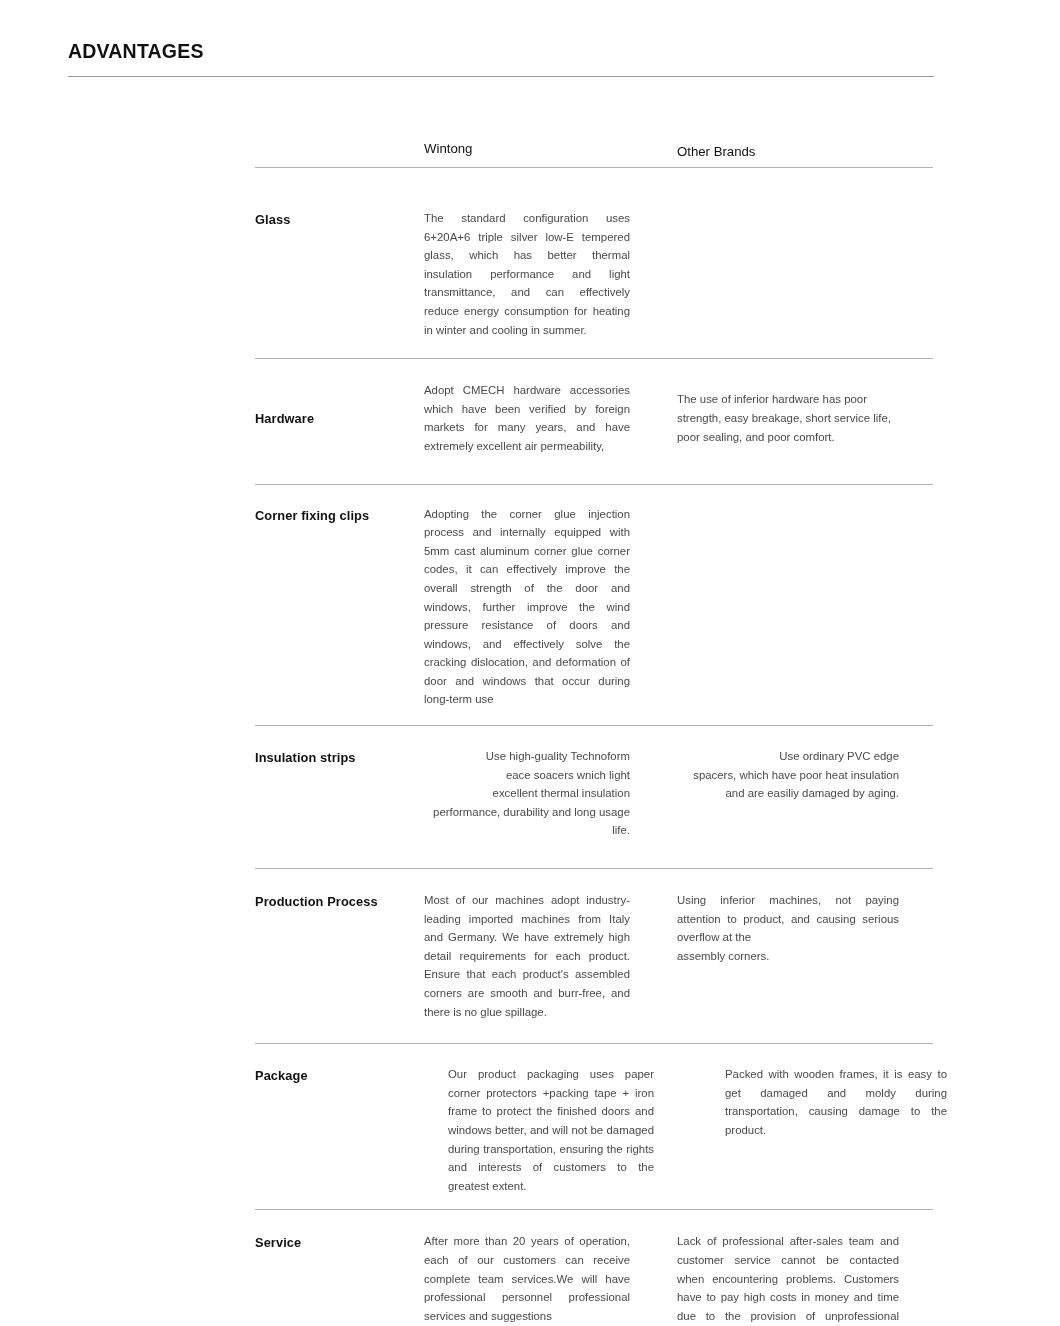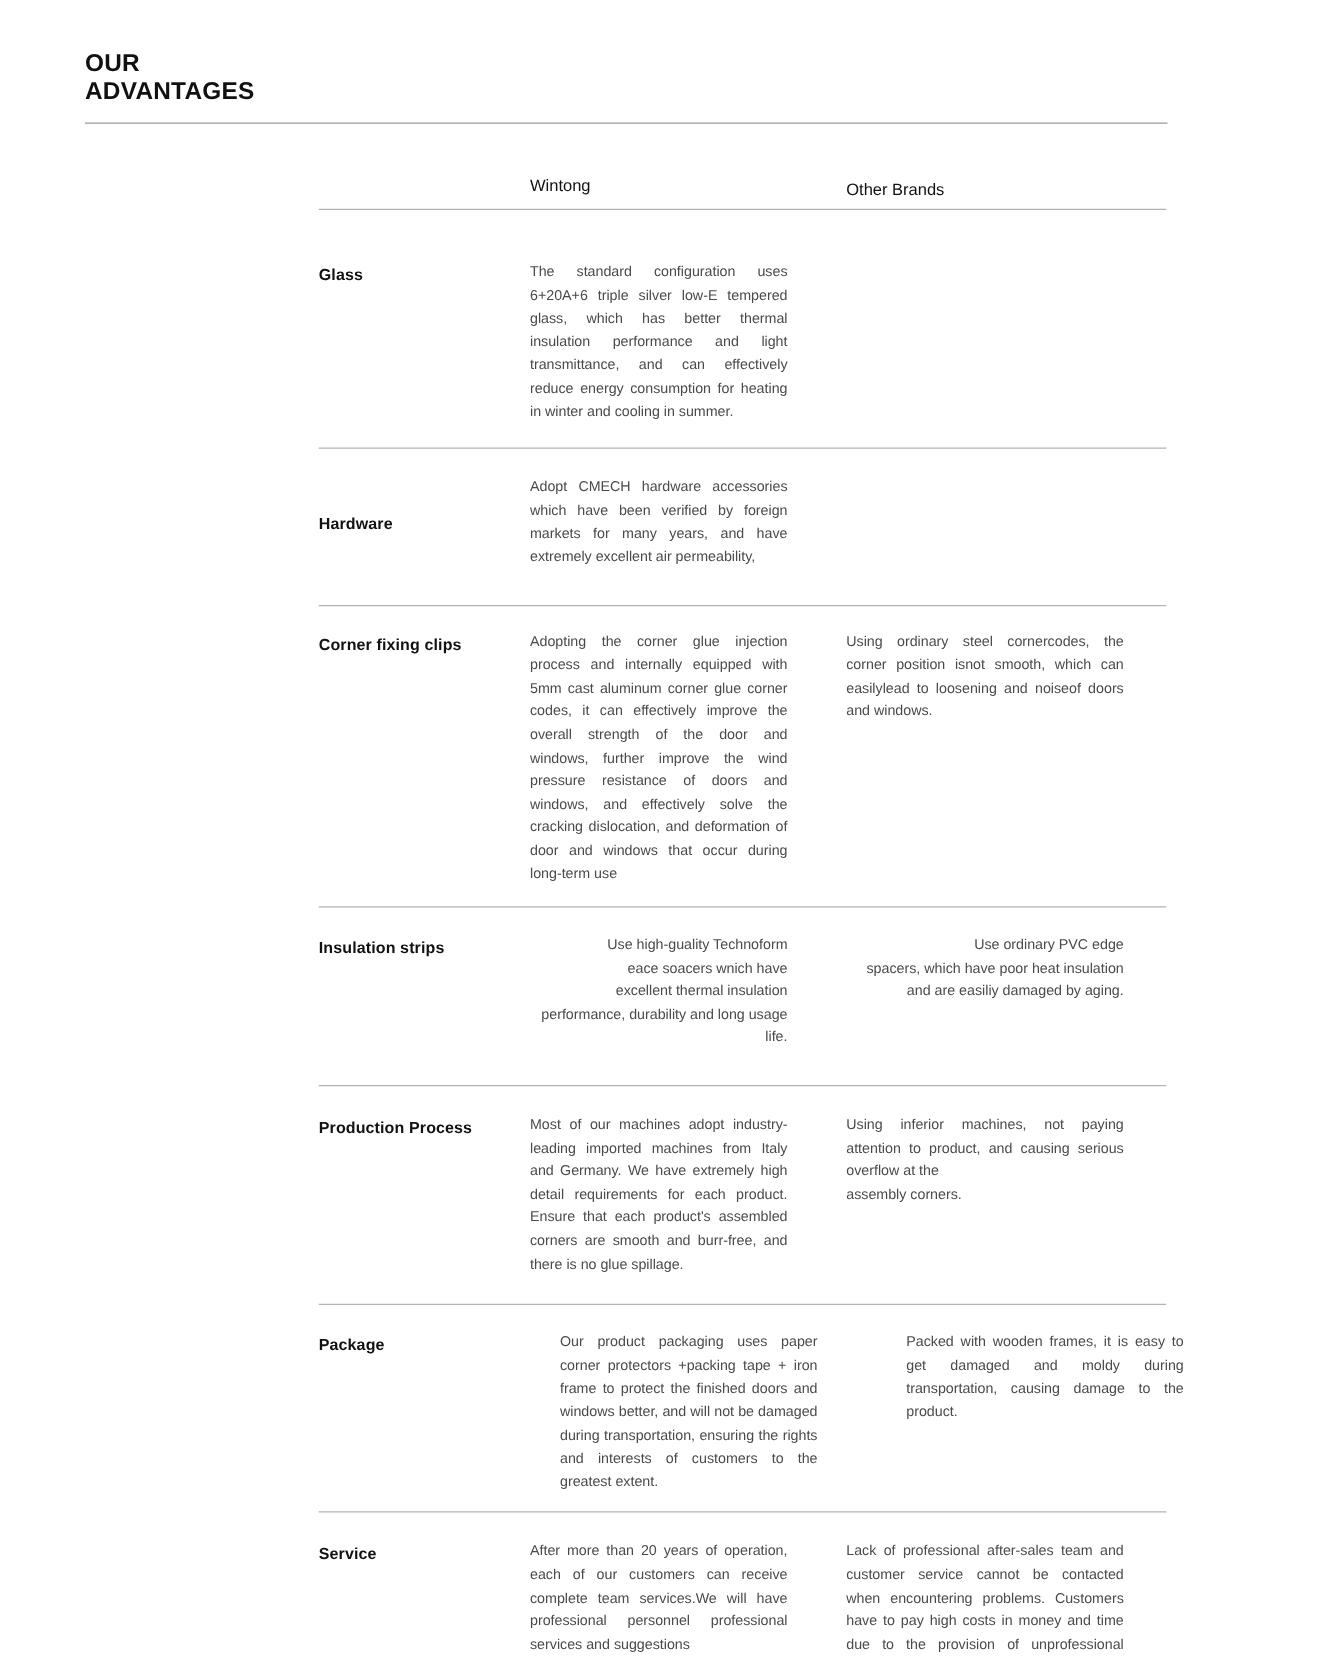--- a/index.html
+++ b/index.html
@@ -159,21 +159,20 @@
   .r-package .rowlabel { padding-top: 2px; }
 
   .r-service { padding-top: 22px; padding-bottom: 30px; }
   .r-service .celltext { padding-top: 0; }
   .r-service .rowlabel { padding-top: 2px; }
 </style>
 </head>
 <body>
 
 <div class="title-block">
-  <div class="title-line">OUR</div>
   <div class="title-line">ADVANTAGES</div>
   <div class="title-rule"></div>
 </div>
 
 <div class="table">
 
   <div class="row head-row">
     <div class="c-label head-label"></div>
     <div class="c-wintong head-wintong">Wintong</div>
     <div class="c-other head-other">Other Brands</div>
@@ -182,34 +181,34 @@
 
   <div class="row body-row r-glass">
     <div class="c-label rowlabel">Glass</div>
     <div class="c-wintong celltext">The standard configuration uses 6+20A+6 triple silver low-E tempered glass, which has better thermal insulation performance and light transmittance, and can effectively reduce energy consumption for heating in winter and cooling in summer.</div>
   </div>
   <div class="rule"></div>
 
   <div class="row body-row r-hardware center">
     <div class="c-label rowlabel">Hardware</div>
     <div class="c-wintong celltext">Adopt CMECH hardware accessories which have been verified by foreign markets for many years, and have extremely excellent air permeability,</div>
+    <div class="c-other celltext nojustify">The use of inferior hardware has poor strength, easy breakage, short service life, poor sealing, and poor comfort.</div>
   </div>
   <div class="rule"></div>
 
   <div class="row body-row r-corner">
     <div class="c-label rowlabel">Corner fixing clips</div>
     <div class="c-wintong celltext">Adopting the corner glue injection process and internally equipped with 5mm cast aluminum corner glue corner codes, it can effectively improve the overall strength of the door and windows, further improve the wind pressure resistance of doors and windows, and effectively solve the cracking dislocation, and deformation of door and windows that occur during long-term use</div>
-    <div class="c-other celltext">Using ordinary steel cornercodes, the corner position isnot smooth, which can easilylead to loosening and noiseof doors and windows.</div>
   </div>
   <div class="rule"></div>
 
   <div class="row body-row r-insulation">
     <div class="c-label rowlabel">Insulation strips</div>
     <div class="c-wintong celltext">Use high-guality Technoform
-eace soacers wnich have
+eace soacers wnich light
 excellent thermal insulation performance, durability and long usage life.</div>
     <div class="c-other celltext nojustify">Use ordinary PVC edge
 spacers, which have poor heat insulation and are easiliy damaged by aging.</div>
   </div>
   <div class="rule"></div>
 
   <div class="row body-row r-production">
     <div class="c-label rowlabel">Production Process</div>
     <div class="c-wintong celltext">Most of our machines adopt industry-leading imported machines from Italy and Germany. We have extremely high detail requirements for each product. Ensure that each product's assembled corners are smooth and burr-free, and there is no glue spillage.</div>
     <div class="c-other celltext">Using inferior machines, not paying attention to product, and causing serious overflow at the

